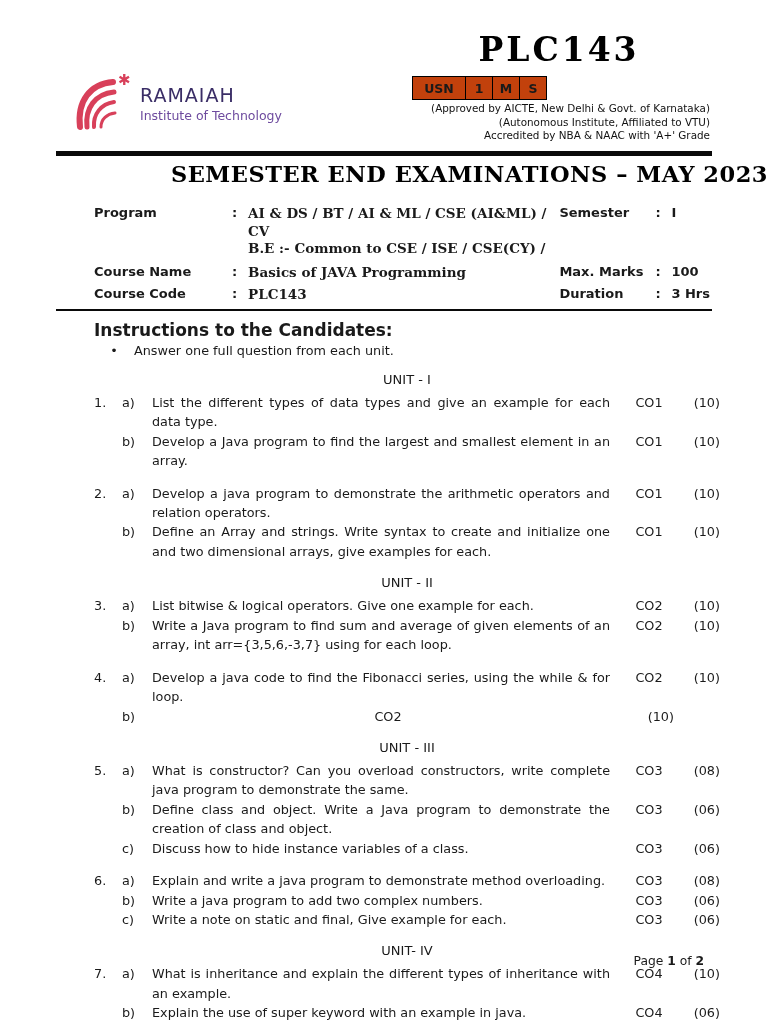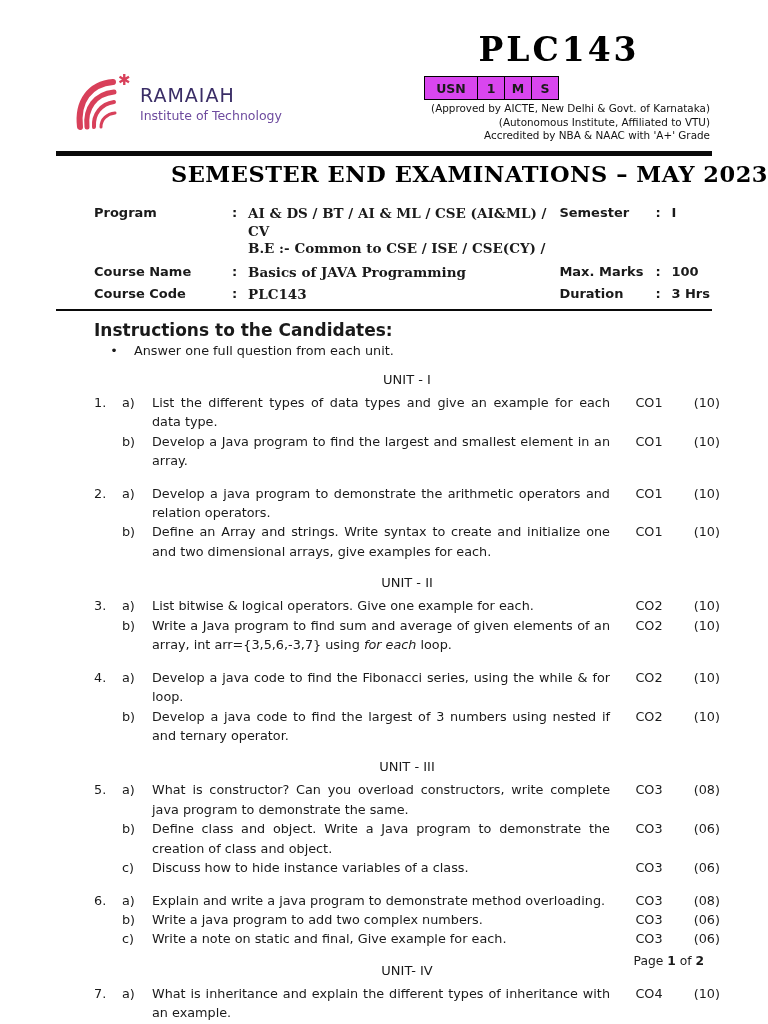--- a/index.html
+++ b/index.html
@@ -21,21 +21,21 @@
   .logo-text { margin-left: 6px; }
   .logo-wordmark { font-size: 19px; font-weight: normal; letter-spacing: 1px; color: var(--wordmark, #3a2d66); }
   .logo-subtitle { font-size: 12.5px; color: var(--subtitle, #6d4a9e); margin-top: 2px; }
 
   .header-right { width: 302px; display: flex; flex-direction: column; }
   .banner-code {
     font-family: "DejaVu Serif", "Liberation Serif", serif;
     font-weight: bold; font-size: 33px; letter-spacing: 3px;
     text-align: center; color: #000;
   }
-  .usn-table { display: flex; border: 1.6px solid #000; align-self: flex-start; margin: 7px 0 2px 16px; background:#d946ef; }
+  .usn-table { display: flex; border: 1.6px solid #000; align-self: flex-start; margin: 7px 0 2px 4px; background:#c2410c; }
   .usn-cell { border-left: 1.2px solid #000; width: 27px; height: 22px; display: flex; align-items: center; justify-content: center; font-weight: bold; font-size: 12.5px; }
   .usn-cell.usn-label { border-left: none; width: 52px; }
   .affiliations { text-align: right; font-size: 10.4px; line-height: 1.32; color: #111; }
 
   .rule-thick { height: 5px; background: #0a0a0a; margin: 4px 56px 0 56px; }
   .rule-thin  { height: 2px; background: #0a0a0a; margin: 7px 56px 0 56px; }
 
   
   .exam-title {
     font-family: "DejaVu Serif", "Liberation Serif", serif;
@@ -66,21 +66,21 @@
   
   .units { margin: 4px 48px 0 94px; }
   .unit-title { text-align: center; font-weight: normal; font-size: 13px; margin: 14px 0 6px 0; }
   .question { margin-bottom: 13px; }
   .qrow { display: grid; grid-template-columns: 28px 30px 1fr 50px 46px; line-height: 1.52; }
   .qnum { }
   .qletter { }
   .qtext { text-align: justify; padding-right: 14px; }
   .qco { text-align: center; }
   .qmarks { text-align: right; }
-  .italic { font-style: italic; }
+  .italic { }
 
   
   .page-footer { position: absolute; right: 64px; bottom: 56px; font-size: 12.3px; }
   .page-footer b { font-weight: bold; }
 </style>
 </head>
 <body>
 
 <div class="page">
 
@@ -212,21 +212,20 @@
         <div class="qrow">
           <div class="qnum">4.</div>
           <div class="qletter">a)</div>
           <div class="qtext"><span>Develop a java code to find the Fibonacci series, using the while &amp; for loop.</span></div>
           <div class="qco">CO2</div>
           <div class="qmarks">(10)</div>
         </div>
         <div class="qrow">
           <div class="qnum"></div>
           <div class="qletter">b)</div>
-          <div class="qtext"><span>Develop a java code to find the largest of 3 numbers using nested if and ternary operator.</span></div>
           <div class="qco">CO2</div>
           <div class="qmarks">(10)</div>
         </div>
       </div>
       <div class="unit-title">UNIT - III</div>
       <div class="question">
         <div class="qrow">
           <div class="qnum">5.</div>
           <div class="qletter">a)</div>
           <div class="qtext"><span>What is constructor? Can you overload constructors, write complete java program to demonstrate the same.</span></div>

